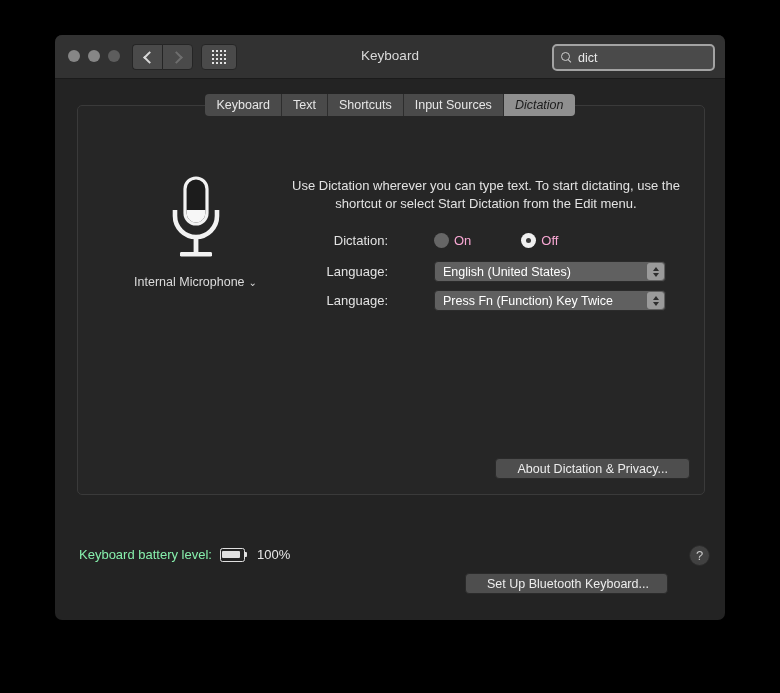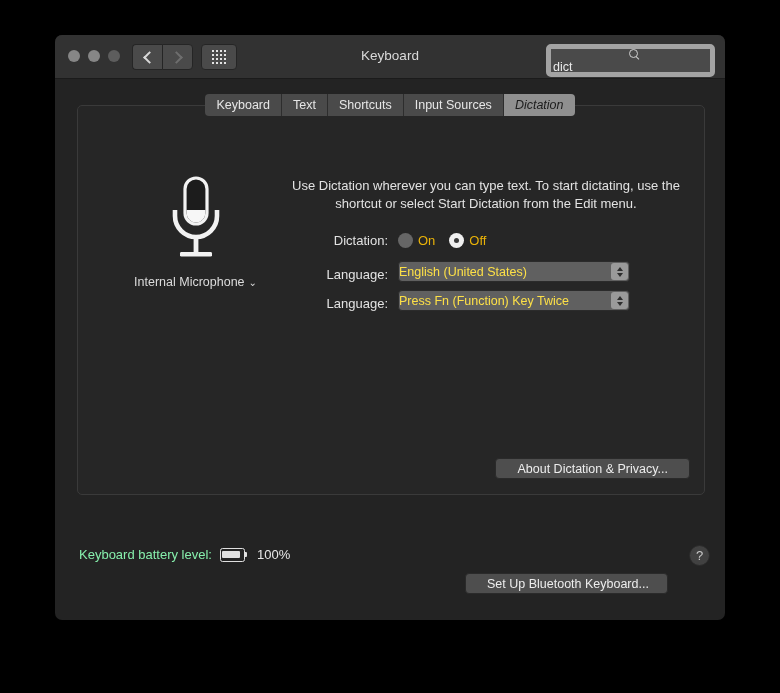--- a/index.html
+++ b/index.html
@@ -104,25 +104,24 @@
     font-size: 13.5px;
   }
 
   .searchfield {
     position: absolute;
     right: 10px;
     top: 9px;
     width: 159px;
     height: 23px;
     background: #4a4a4a;
-    border: 5px solid #a3a3a3;
+    border: 2px solid #a3a3a3;
     border-radius: 5px;
     display: flex;
     align-items: center;
-    flex-direction: column;
   }
   .search-icon {
     margin-left: 7px;
     width: 11px;
     height: 11px;
     position: relative;
     flex: none;
   }
   .search-icon .ring {
     position: absolute;
@@ -213,21 +212,22 @@
     color: #e2e2e2;
     font-size: 13px;
     line-height: 18px;
     text-align: center;
   }
 
   
   .form-row {
     position: absolute;
     display: flex;
-    align-items: flex-end;
+    align-items: center;
+    gap: 36px;
   }
   .row-label {
     width: 130px;
     text-align: right;
     color: #e2e2e2;
     font-size: 13px;
     padding-right: 10px;
     box-sizing: border-box;
   }
 
@@ -240,40 +240,40 @@
     flex: none;
     display:flex; align-items:center; justify-content:center;
   }
   .radio.off-state { background: #666666; }
   .radio.on-state  { background: #f0f0f0; }
   .radio .dot {
     width: 5px; height: 5px;
     border-radius: 50%;
     background: #3b3b3b;
   }
-  .radio-label { color: #eab308; font-size: 13px; }
+  .radio-label { color: #f9a8d4; font-size: 13px; }
 
   #row-language { left: 190px; top: 155px; }
   #row-shortcut { left: 190px; top: 184px; }
 
   .popup {
     width: 232px;
     height: 21px;
     background: #606060;
     border: 1px solid #2b2b2b;
     border-radius: 4px;
     display: flex;
     align-items: center;
     position: relative;
     box-sizing: border-box;
   }
   .popup .value {
-    color: #fde047;
+    color: #ffffff;
     font-size: 12.5px;
-    padding-left: 0;
+    padding-left: 8px;
     white-space: nowrap;
   }
   .popup .stepper {
     position: absolute;
     right: 1px; top: 1px;
     width: 17px; height: 17px;
     background: #9a9a9a;
     border-radius: 3px;
     display: flex;
     flex-direction: column;

